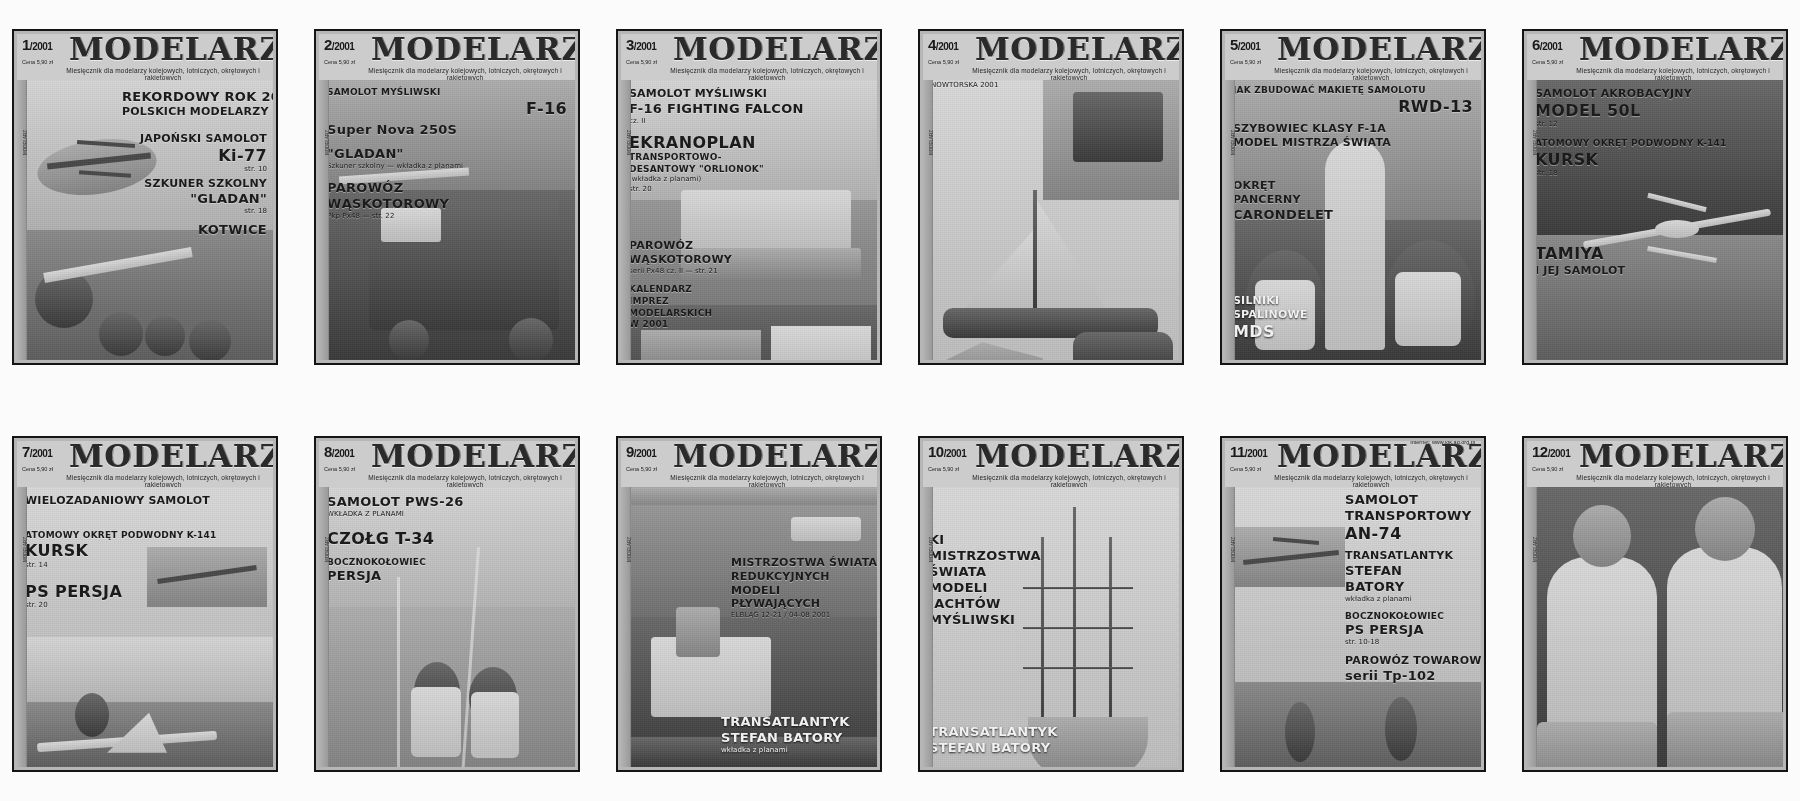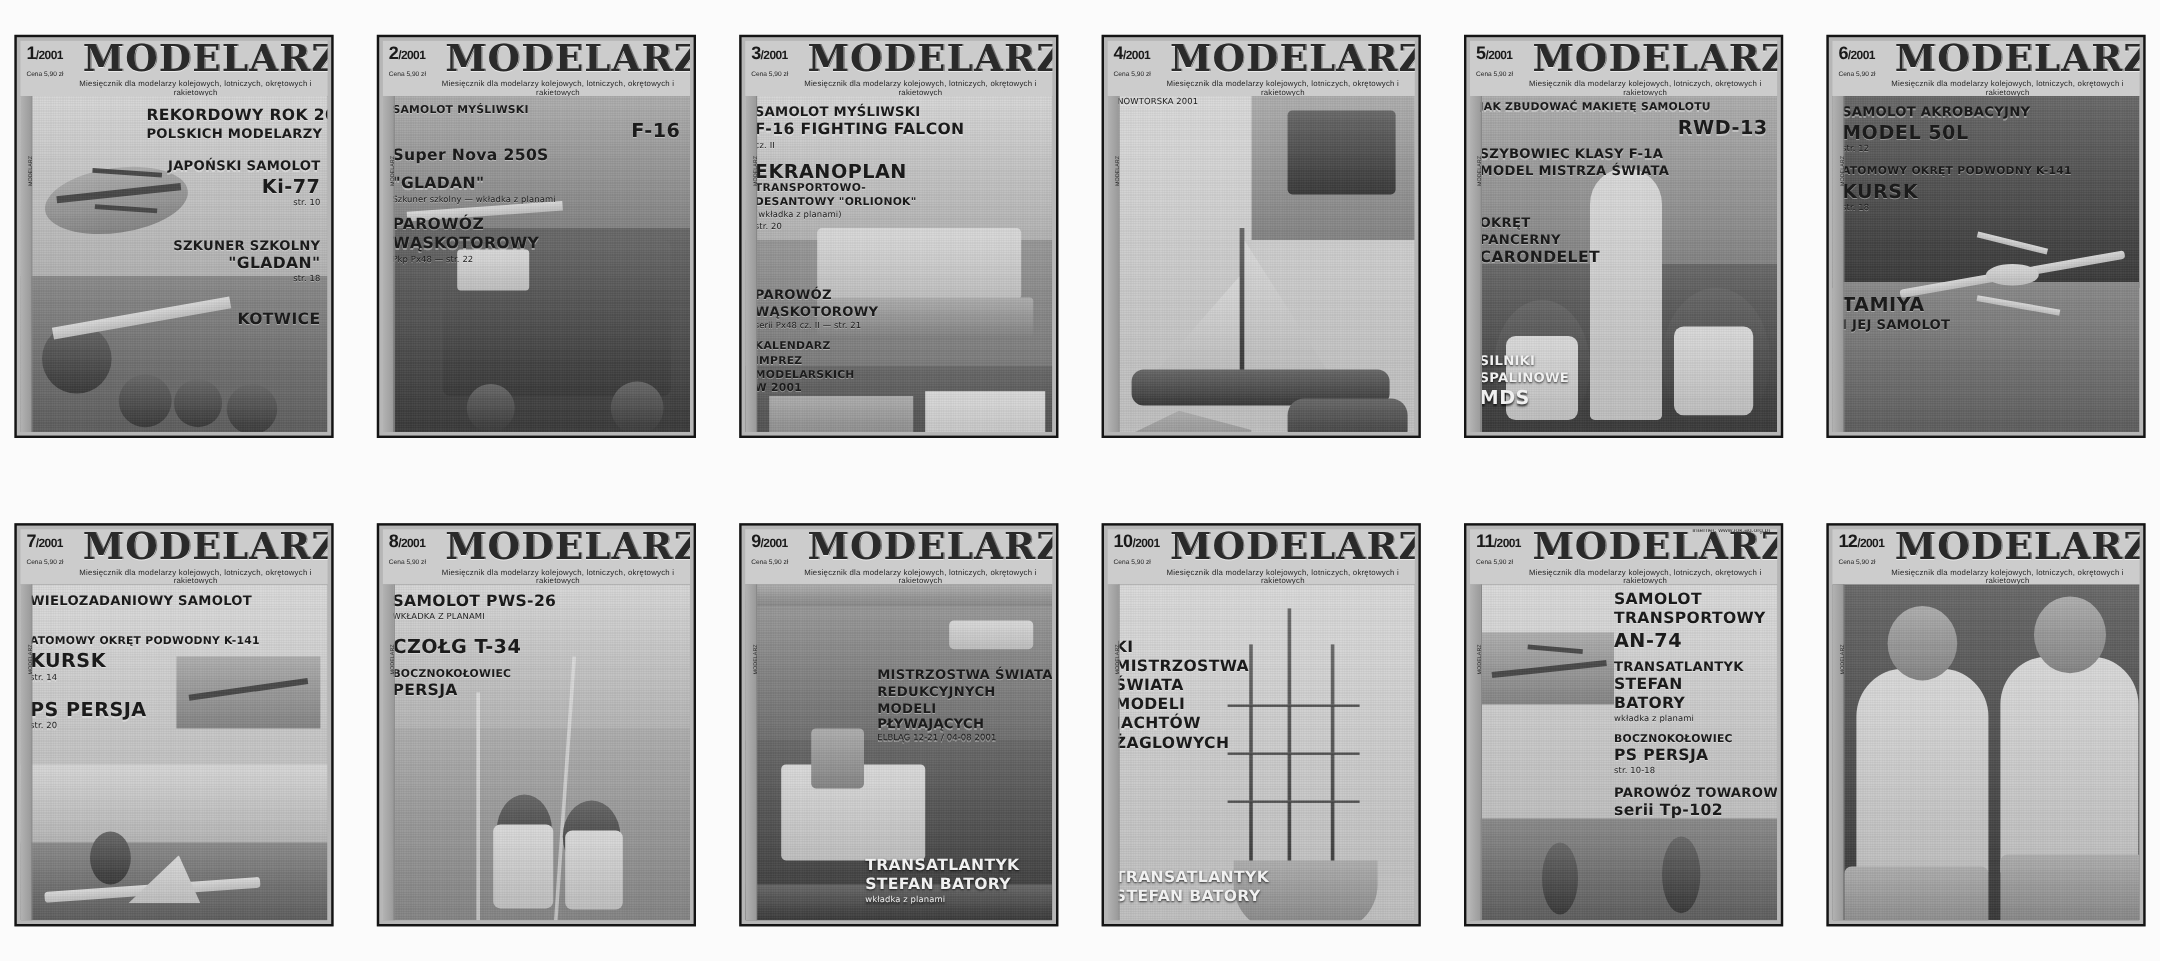--- a/index.html
+++ b/index.html
@@ -164,24 +164,24 @@
           <div class="ph dark oval" style="left:128px;top:236px;width:40px;height:40px"></div>
           <div class="ph dark oval" style="left:172px;top:240px;width:42px;height:42px"></div>
           <div class="ph light" style="left:26px;top:180px;width:150px;height:10px;transform:rotate(-10deg)"></div>
           <div class="noise"></div>
           <div class="lines" style="top:10px;left:105px;right:6px;text-align:right">
             <span class="ln s1">REKORDOWY ROK 2000</span>
             <span class="ln s2">POLSKICH MODELARZY</span>
             <span class="ln s2" style="margin-top:15px">JAPOŃSKI SAMOLOT</span>
             <span class="ln big">Ki-77</span>
             <span class="ln s4">str. 10</span>
-            <span class="ln s2" style="margin-top:25px">SZKUNER SZKOLNY</span>
+            <span class="ln s2" style="margin-top:4px">SZKUNER SZKOLNY</span>
             <span class="ln s1">"GLADAN"</span>
             <span class="ln s4">str. 18</span>
-            <span class="ln s1" style="margin-top:24px">KOTWICE</span>
+            <span class="ln s1" style="margin-top:8px">KOTWICE</span>
           </div>
         </div>
         <div class="spine">
             <div class="spinetxt">MODELARZ</div>
           </div>
       </div>
     </div>
   </div>
 
   <div class="cell">
@@ -522,21 +522,21 @@
           <div class="ph dark" style="left:100px;top:140px;width:110px;height:2px"></div>
           <div class="ph dark" style="left:100px;top:180px;width:110px;height:2px"></div>
           <div class="ph dark" style="left:0;top:292px;right:0;bottom:0"></div>
           <div class="noise"></div>
           <div class="lines" style="top:46px;left:6px;right:150px">
             <span class="ln s1">KI</span>
             <span class="ln s1">MISTRZOSTWA</span>
             <span class="ln s1">ŚWIATA</span>
             <span class="ln s1">MODELI</span>
             <span class="ln s1">JACHTÓW</span>
-            <span class="ln s1">ŻAGLOWYCH</span>
+            <span class="ln s1">MYŚLIWSKI</span>
           </div>
           <div class="lines" style="bottom:10px;left:6px;right:120px">
             <span class="ln s1 wht">TRANSATLANTYK</span>
             <span class="ln s1 wht">STEFAN BATORY</span>
           </div>
         </div>
         <div class="spine">
             <div class="spinetxt">MODELARZ</div>
           </div>
       </div>

